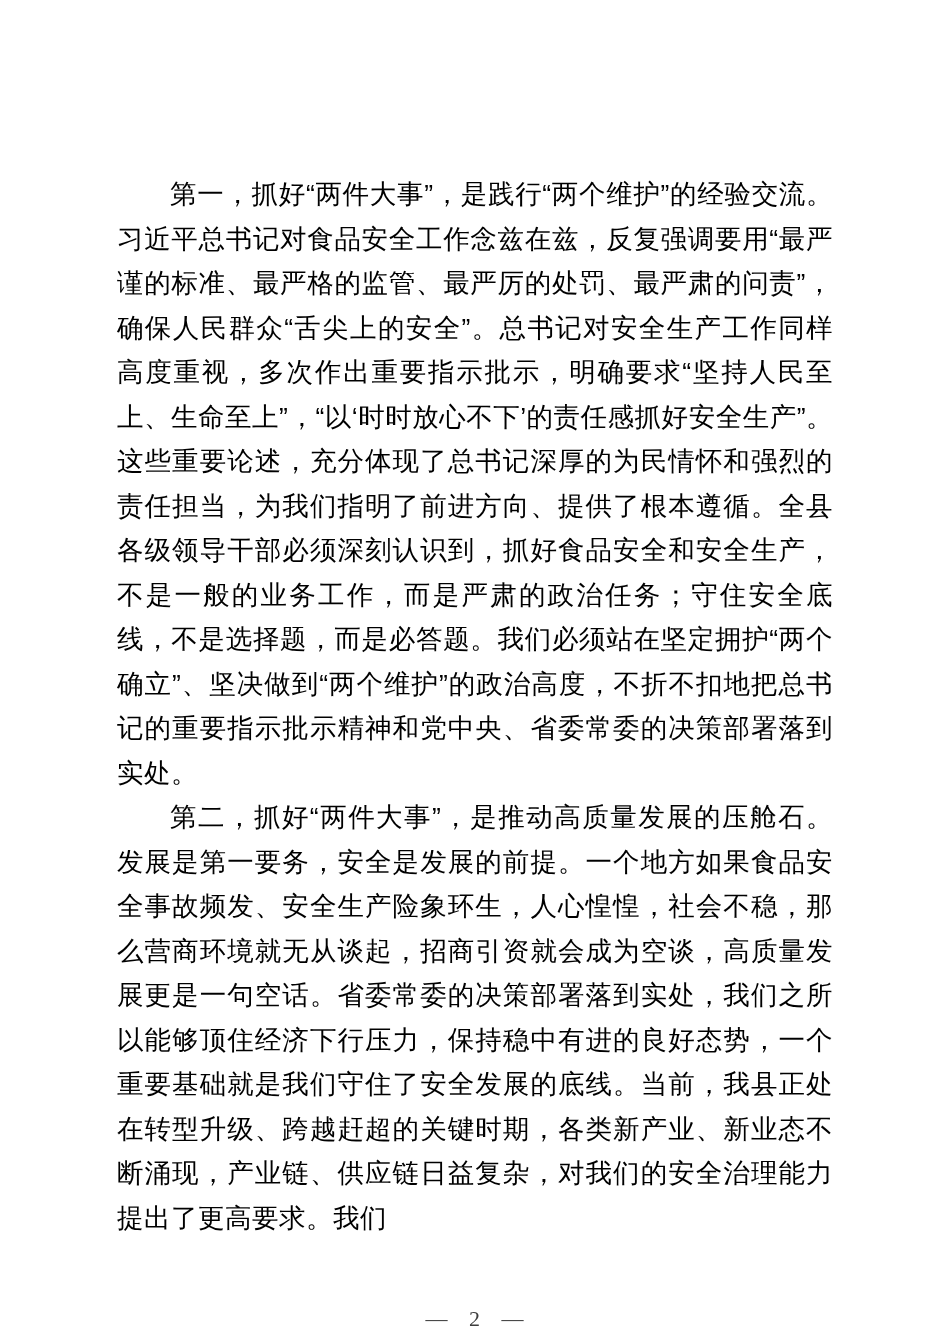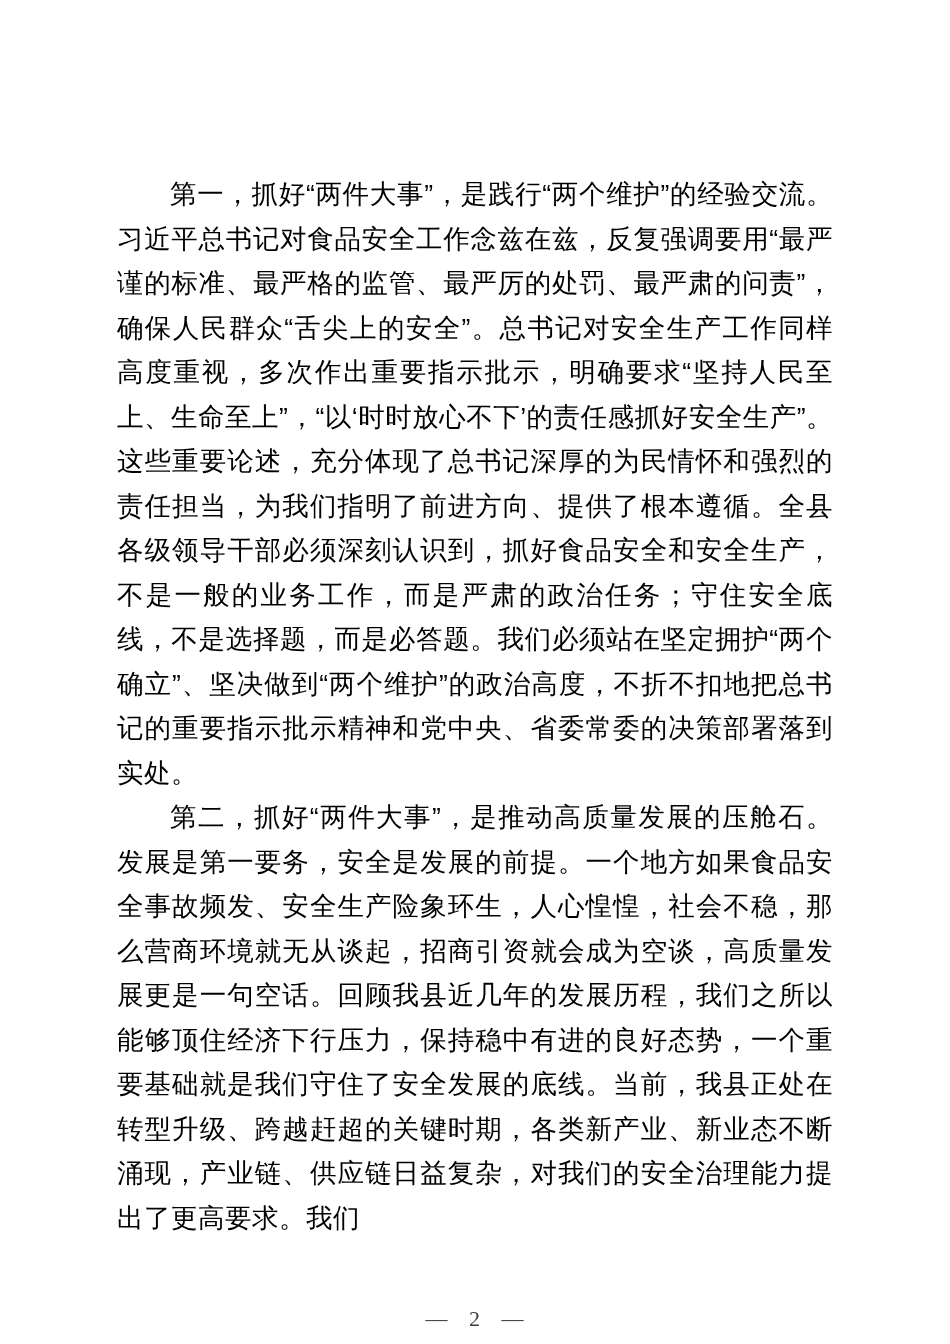--- a/index.html
+++ b/index.html
@@ -52,18 +52,18 @@
     word-spacing: 14px;
     letter-spacing: 1px;
   }
 </style>
 </head>
 <body>
 
 <div class="page">
   <div class="body-text" id="paragraphs">
       <p>第一，抓好“两件大事”，是践行“两个维护”的经验交流。习近平总书记对食品安全工作念兹在兹，反复强调要用“最严谨的标准、最严格的监管、最严厉的处罚、最严肃的问责”，确保人民群众“舌尖上的安全”。总书记对安全生产工作同样高度重视，多次作出重要指示批示，明确要求“坚持人民至上、生命至上”，“以‘时时放心不下’的责任感抓好安全生产”。这些重要论述，充分体现了总书记深厚的为民情怀和强烈的责任担当，为我们指明了前进方向、提供了根本遵循。全县各级领导干部必须深刻认识到，抓好食品安全和安全生产，不是一般的业务工作，而是严肃的政治任务；守住安全底线，不是选择题，而是必答题。我们必须站在坚定拥护“两个确立”、坚决做到“两个维护”的政治高度，不折不扣地把总书记的重要指示批示精神和党中央、省委常委的决策部署落到实处。</p>
-      <p>第二，抓好“两件大事”，是推动高质量发展的压舱石。发展是第一要务，安全是发展的前提。一个地方如果食品安全事故频发、安全生产险象环生，人心惶惶，社会不稳，那么营商环境就无从谈起，招商引资就会成为空谈，高质量发展更是一句空话。回顾我县近几年的发展历程，我们之所以能够顶住经济下行压力，保持稳中有进的良好态势，一个重要基础就是我们守住了安全发展的底线。当前，我县正处在转型升级、跨越赶超的关键时期，各类新产业、新业态不断涌现，产业链、供应链日益复杂，对我们的安全治理能力提出了更高要求。我们</p>
+      <p>第二，抓好“两件大事”，是推动高质量发展的压舱石。发展是第一要务，安全是发展的前提。一个地方如果食品安全事故频发、安全生产险象环生，人心惶惶，社会不稳，那么营商环境就无从谈起，招商引资就会成为空谈，高质量发展更是一句空话。省委常委的决策部署落到实处，我们之所以能够顶住经济下行压力，保持稳中有进的良好态势，一个重要基础就是我们守住了安全发展的底线。当前，我县正处在转型升级、跨越赶超的关键时期，各类新产业、新业态不断涌现，产业链、供应链日益复杂，对我们的安全治理能力提出了更高要求。我们</p>
     </div>
   <div class="footer">
     <span class="page-num">— 2 —</span>
   </div>
 </div>
 
 </body></html>

